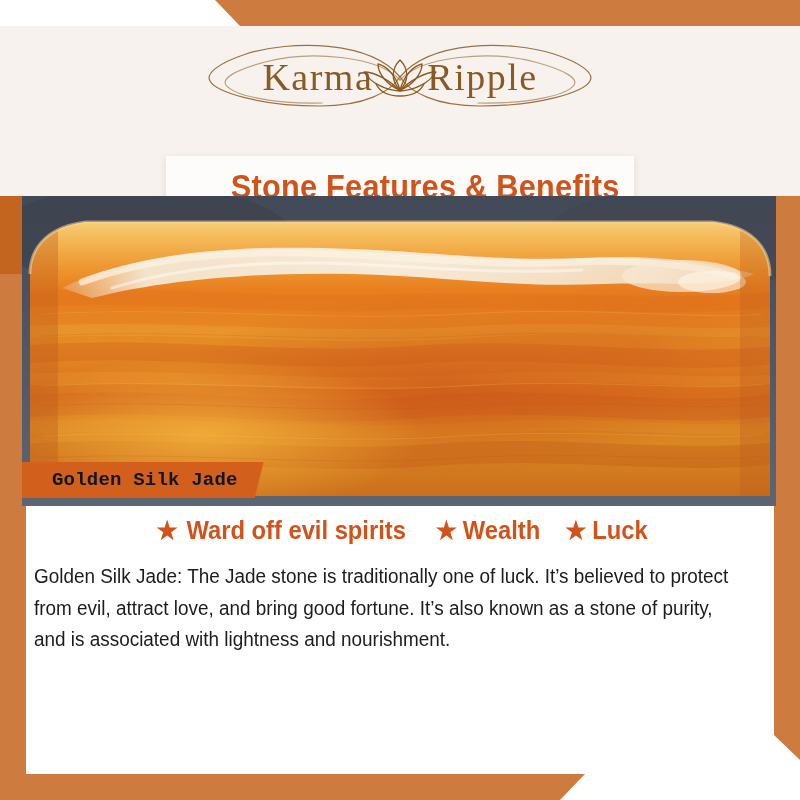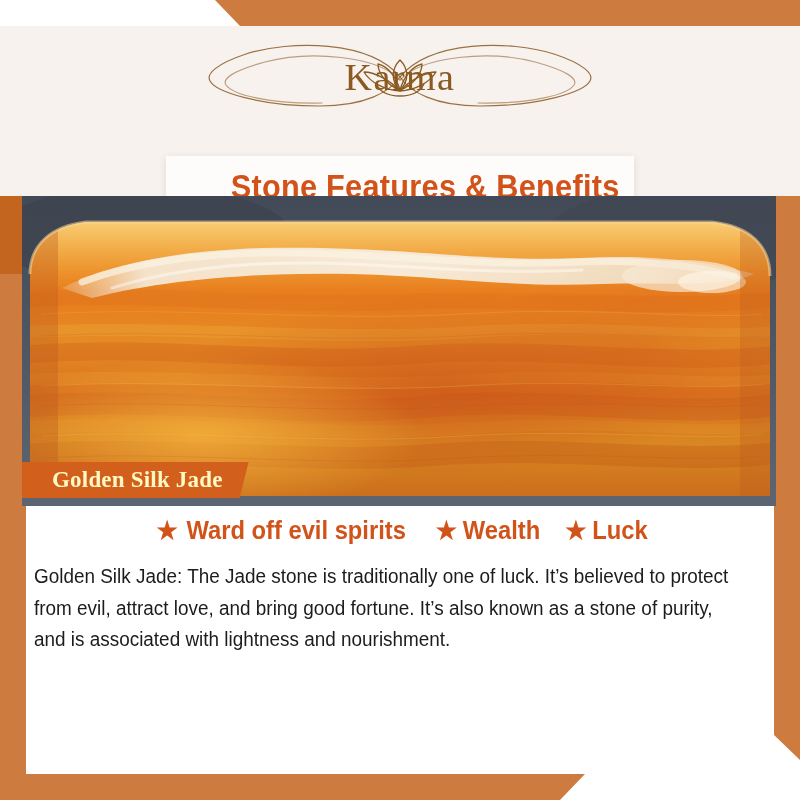--- a/index.html
+++ b/index.html
@@ -120,24 +120,24 @@
     position: absolute;
     left: 0; bottom: 8px;
     height: 36px;
     padding: 0 26px 0 30px;
     background: #d2601c;
     display: flex;
     align-items: center;
     clip-path: polygon(0 0, 100% 0, calc(100% - 9px) 100%, 0 100%);
   }
   .stone-label span {
-    font-family: Liberation Serif, serif;
+    font-family: Liberation Mono, monospace;
     font-weight: bold;
-    font-size: 23px;
-    color: #fef9c3;
+    font-size: 19px;
+    color: #0f172a;
     letter-spacing: 0.2px;
   }
 
   
   .content {
     position: absolute;
     top: 506px; left: 26px;
     width: 748px;
     background: #ffffff;
   }
@@ -201,20 +201,21 @@
           <path d="M230 26 C 222 34, 220 46, 230 56 C 240 46, 238 34, 230 26 Z"></path>
           <path d="M230 56 C 218 52, 208 40, 208 30 C 217 32, 226 42, 230 56 Z"></path>
           <path d="M230 56 C 242 52, 252 40, 252 30 C 243 32, 234 42, 230 56 Z"></path>
           <path d="M230 57 C 214 56, 200 48, 194 38 C 204 38, 220 46, 230 57 Z"></path>
           <path d="M230 57 C 246 56, 260 48, 266 38 C 256 38, 240 46, 230 57 Z"></path>
           <path d="M206 50 C 210 58, 219 62, 230 62 C 241 62, 250 58, 254 50"></path>
         </g>
       </svg>
       <div class="logo-text">
         <span class="logo-word">Karma</span>
+        <span class="logo-word">Ripple</span>
       </div>
     </div>
 
     <div class="title-banner">
       <span class="title-text">Stone Features &amp; Benefits</span>
     </div>
   </div>
 
   <div class="photo">
     <svg viewBox="0 0 754 310" preserveAspectRatio="none">

